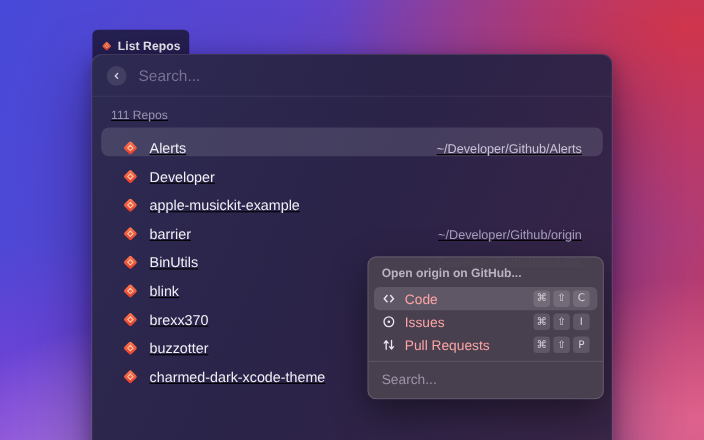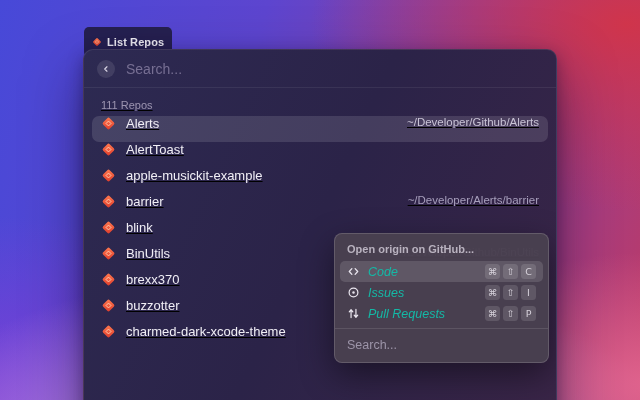--- a/index.html
+++ b/index.html
@@ -42,22 +42,22 @@
     width:18px; height:18px; border-radius:50%; flex:0 0 auto;
     background:rgba(255,255,255,.1); display:flex; align-items:center; justify-content:center;
   }
   .backbtn svg{ width:10px; height:10px; display:block; }
   .search-ph{ font-size:14px; color:#776f93; }
 
   .list{ padding:4px 8px 0;text-decoration:underline; }
   .section-h{ font-size:11px; color:#9c94b0; margin:7px 9px 5px; }
 
   .row{
-    height:26px; display:flex; align-items:flex-start; gap:10px;
-    padding:0 9px; border-radius:7px;
+    height:26px; display:flex; align-items:flex-end; gap:10px;
+    padding:0 19px; border-radius:7px;
   }
   .row.selected{ background:rgba(255,255,255,.12); }
   .row svg{ width:15px; height:15px; flex:0 0 auto; display:block; }
   .row .name{ font-size:13px; color:#f1eff6; white-space:nowrap; }
   .row .path{ margin-left:auto; font-size:11.5px; color:#a79fbc; white-space:nowrap; }
   .row.selected .path{ color:#c9c3d6; }
 
   
   .menu{
     position:absolute; left:250px; top:183px; width:215px;
@@ -67,21 +67,21 @@
     overflow:hidden;
   }
   .menu-h{ font-size:11px; color:#b9b2bf; padding:9px 12px 3px;font-weight:bold; }
   .menu-items{ padding:3px 5px 4px; }
   .mitem{
     height:21px; display:flex; align-items:center; gap:8px;
     padding:0 7px; border-radius:5px;
   }
   .mitem.selected{ background:rgba(255,255,255,.13); }
   .mitem svg{ width:13px; height:13px; flex:0 0 auto; display:block; }
-  .mitem .mlabel{ font-size:12.5px; color:#14b8a6;font-style:italic; }
+  .mitem .mlabel{ font-size:12.5px; color:#fca5a5; }
   .keys{ margin-left:auto; display:flex; gap:3px; }
   .keycap{
     width:15px; height:15px; border-radius:3.5px;
     background:rgba(255,255,255,.13); color:#d7d2db;
     font-size:9.5px; line-height:15px; text-align:center;
     font-family:"DejaVu Sans","Liberation Sans",sans-serif;
   }
   .menu-div{ height:1px; background:rgba(255,255,255,.11); }
   .menu-search{ font-size:12.5px; color:#9c94a8; padding:9px 12px 10px; }
 </style>
@@ -125,56 +125,56 @@
     </svg>
     <span class="name">Alerts</span>
     <span class="path">~/Developer/Github/Alerts</span>
   </div>
 
   <div class="row">
     <svg viewBox="0 0 16 16">
       <rect x="3.1" y="3.1" width="9.8" height="9.8" rx="1.8" transform="rotate(45 8 8)" fill="url(#repoGrad)"></rect>
       <path d="M8 5.4 L10.6 8 L8 10.6 L5.4 8 Z" fill="none" stroke="#ffcdb2" stroke-width="1"></path>
     </svg>
-    <span class="name">AlertToast</span>
+    <span class="name">Developer</span>
   </div>
 
   <div class="row">
     <svg viewBox="0 0 16 16">
       <rect x="3.1" y="3.1" width="9.8" height="9.8" rx="1.8" transform="rotate(45 8 8)" fill="url(#repoGrad)"></rect>
       <path d="M8 5.4 L10.6 8 L8 10.6 L5.4 8 Z" fill="none" stroke="#ffcdb2" stroke-width="1"></path>
     </svg>
     <span class="name">apple-musickit-example</span>
   </div>
 
   <div class="row">
     <svg viewBox="0 0 16 16">
       <rect x="3.1" y="3.1" width="9.8" height="9.8" rx="1.8" transform="rotate(45 8 8)" fill="url(#repoGrad)"></rect>
       <path d="M8 5.4 L10.6 8 L8 10.6 L5.4 8 Z" fill="none" stroke="#ffcdb2" stroke-width="1"></path>
     </svg>
     <span class="name">barrier</span>
-    <span class="path">~/Developer/Alerts/barrier</span>
-  </div>
-
-  <div class="row">
-    <svg viewBox="0 0 16 16">
-      <rect x="3.1" y="3.1" width="9.8" height="9.8" rx="1.8" transform="rotate(45 8 8)" fill="url(#repoGrad)"></rect>
-      <path d="M8 5.4 L10.6 8 L8 10.6 L5.4 8 Z" fill="none" stroke="#ffcdb2" stroke-width="1"></path>
-    </svg>
-    <span class="name">blink</span>
-    <span class="path"></span>
+    <span class="path">~/Developer/Github/origin</span>
   </div>
 
   <div class="row">
     <svg viewBox="0 0 16 16">
       <rect x="3.1" y="3.1" width="9.8" height="9.8" rx="1.8" transform="rotate(45 8 8)" fill="url(#repoGrad)"></rect>
       <path d="M8 5.4 L10.6 8 L8 10.6 L5.4 8 Z" fill="none" stroke="#ffcdb2" stroke-width="1"></path>
     </svg>
     <span class="name">BinUtils</span>
     <span class="path">~/Developer/Github/BinUtils</span>
+  </div>
+
+  <div class="row">
+    <svg viewBox="0 0 16 16">
+      <rect x="3.1" y="3.1" width="9.8" height="9.8" rx="1.8" transform="rotate(45 8 8)" fill="url(#repoGrad)"></rect>
+      <path d="M8 5.4 L10.6 8 L8 10.6 L5.4 8 Z" fill="none" stroke="#ffcdb2" stroke-width="1"></path>
+    </svg>
+    <span class="name">blink</span>
+    <span class="path"></span>
   </div>
 
   <div class="row">
     <svg viewBox="0 0 16 16">
       <rect x="3.1" y="3.1" width="9.8" height="9.8" rx="1.8" transform="rotate(45 8 8)" fill="url(#repoGrad)"></rect>
       <path d="M8 5.4 L10.6 8 L8 10.6 L5.4 8 Z" fill="none" stroke="#ffcdb2" stroke-width="1"></path>
     </svg>
     <span class="name">brexx370</span>
     <span class="path"></span>
   </div>

